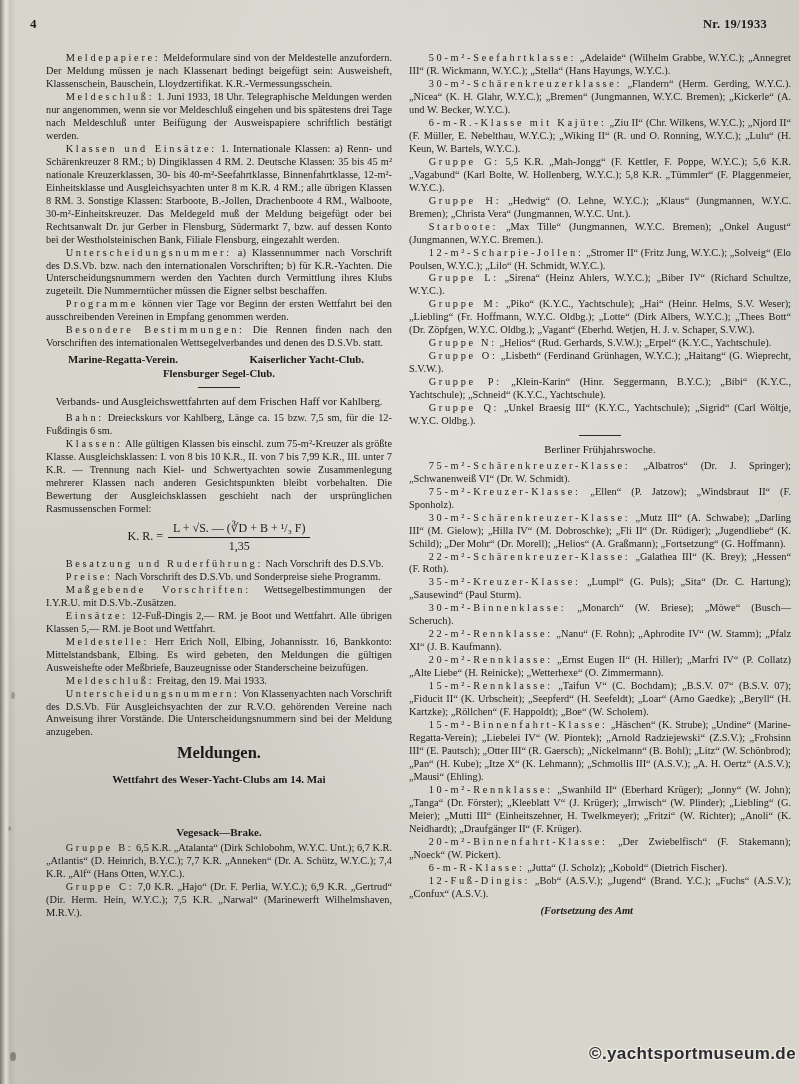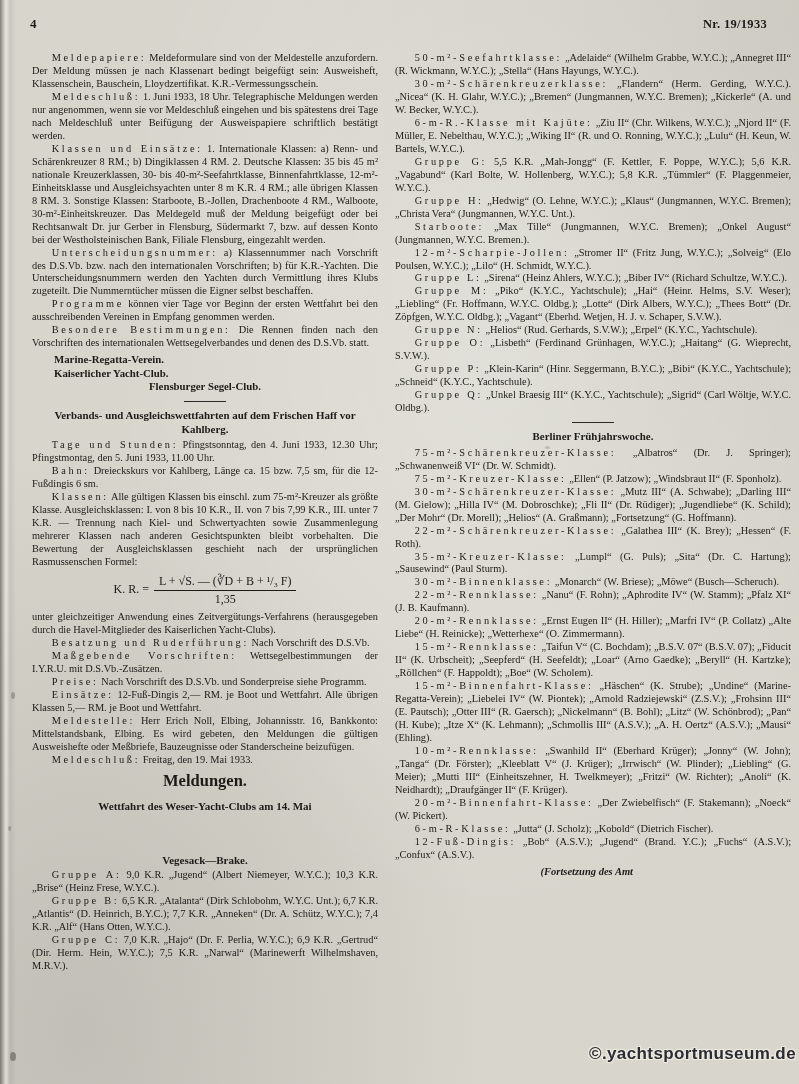--- a/index.html
+++ b/index.html
@@ -27,40 +27,40 @@
 
   .header-row {
     display:flex; justify-content:space-between; align-items:baseline;
     padding:16px 32px 0 30px;
   }
   .page-number { font-weight:bold; font-size:13px; }
   .issue { font-weight:bold; font-size:12.5px; letter-spacing:0.3px; }
 
   .columns {
     display:flex; gap:17px;
-    padding:20px 8px 0 32px;
+    padding:20px 8px 0 46px;
   }
   .col { font-size:10.35px; line-height:1.255; text-align:justify; hyphens:auto; }
   .col-left  { width:346px; flex:0 0 346px; }
   .col-right { flex:1; }
 
   p.para { text-indent:1.9em; }
   p.para.no-indent { text-indent:0; }
   .kw { letter-spacing:0.26em; }
 
   .clubs-line1 {
     display:flex; justify-content:space-between;
-    font-weight:bold; padding:0 28px 0 22px; margin-top:3px; font-size:10.8px;flex-direction:column;
+    font-weight:bold; padding:0 28px 0 22px; margin-top:3px; font-size:10.8px;
   }
   .clubs-line2 { text-align:center; font-weight:bold; font-size:10.8px; }
 
   .divider { width:42px; border-top:1.4px solid #2a2925; margin:7px auto 7px; }
 
   .section-title {
-    text-align:center; font-weight:bold; font-size:10.9px; line-height:1.25;
+    text-align:center; font-weight:normal; font-size:10.9px; line-height:1.25;
     margin:2px 6px 3px; text-indent:0;
   }
   .formula { text-align:center; margin:5px 0 4px; font-size:12px; }
   .frac { display:inline-block; vertical-align:middle; text-align:center; margin-left:5px; }
   .frac .num { display:block; border-bottom:1.1px solid #1c1b18; padding:0 5px 1px; }
   .frac .den { display:block; padding-top:1px; }
 
   .signature { text-align:center; font-weight:bold; font-size:10.8px; margin:3px 0 10px; }
   .meldungen-title { text-align:center; font-weight:bold; font-size:16.5px; margin:4px 0 8px; }
   .wettfahrt-title { text-align:center; font-weight:bold; font-size:11px; line-height:1.3; margin-bottom:9px; }
@@ -107,42 +107,40 @@
     <div class="clubs-line1">
       <span>Marine-Regatta-Verein.</span>
       <span>Kaiserlicher Yacht-Club.</span>
     </div>
     <div class="clubs-line2">Flensburger Segel-Club.</div>
 
     <div class="divider"></div>
 
     <h3 class="section-title">Verbands- und Ausgleichswettfahrten auf dem Frischen Haff vor Kahlberg.</h3>
 
-    <p class="para"><span class="kw">Tage und Stunden:</span> <span>Pfingstsonntag, den 4. Juni 1933, 12.30 Uhr; Pfingstmontag, den 5. Juni 1933, 11.00 Uhr.</span></p>
     <p class="para"><span class="kw">Bahn:</span> <span>Dreieckskurs vor Kahlberg, Länge ca. 15 bzw. 7,5 sm, für die 12-Fußdingis 6 sm.</span></p>
     <p class="para"><span class="kw">Klassen:</span> <span>Alle gültigen Klassen bis einschl. zum 75-m²-Kreuzer als größte Klasse. Ausgleichsklassen: I. von 8 bis 10 K.R., II. von 7 bis 7,99 K.R., III. unter 7 K.R. — Trennung nach Kiel- und Schwertyachten sowie Zusammenlegung mehrerer Klassen nach anderen Gesichtspunkten bleibt vorbehalten. Die Bewertung der Ausgleichsklassen geschieht nach der ursprünglichen Rasmussenschen Formel:</span></p>
 
     <div class="formula">
       <span class="f-lhs">K. R. =</span><span class="frac"><span class="num">L + √S. — (∛D + B + ¹/₃ F)</span><span class="den">1,35</span></span>
     </div>
 
-    <p class="para no-indent"><span>unter gleichzeitiger Anwendung eines Zeitvergütungs-Verfahrens (herausgegeben durch die Havel-Mitglieder des Kaiserlichen Yacht-Clubs).</span></p>
     <p class="para"><span class="kw">Besatzung und Ruderführung:</span> <span>Nach Vorschrift des D.S.Vb.</span></p>
+    <p class="para"><span class="kw">Preise:</span> <span>Nach Vorschrift des D.S.Vb. und Sonderpreise siehe Programm.</span></p>
     <p class="para"><span class="kw">Maßgebende Vorschriften:</span> <span>Wettsegelbestimmungen der I.Y.R.U. mit D.S.Vb.-Zusätzen.</span></p>
-    <p class="para"><span class="kw">Preise:</span> <span>Nach Vorschrift des D.S.Vb. und Sonderpreise siehe Programm.</span></p>
     <p class="para"><span class="kw">Einsätze:</span> <span>12-Fuß-Dingis 2,— RM. je Boot und Wettfahrt. Alle übrigen Klassen 5,— RM. je Boot und Wettfahrt.</span></p>
     <p class="para"><span class="kw">Meldestelle:</span> <span>Herr Erich Noll, Elbing, Johannisstr. 16, Bankkonto: Mittelstandsbank, Elbing. Es wird gebeten, den Meldungen die gültigen Ausweishefte oder Meßbriefe, Bauzeugnisse oder Standerscheine beizufügen.</span></p>
     <p class="para"><span class="kw">Meldeschluß:</span> <span>Freitag, den 19. Mai 1933.</span></p>
+    <p class="para"><span class="kw">Unterscheidungsnummern:</span> <span>Von Klassenyachten nach Vorschrift des D.S.Vb. Für Ausgleichsyachten der zur R.V.O. gehörenden Vereine nach Anweisung ihrer Vorstände. Die Unterscheidungsnummern sind bei der Meldung anzugeben.</span></p>
 
 
     <h2 class="meldungen-title">Meldungen.</h2>
     <h3 class="wettfahrt-title">Wettfahrt des Weser-Yacht-Clubs am 14. Mai</h3>
     <div class="wettfahrt-sub">Vegesack—Brake.</div>
 
-    <p class="para"><span class="kw">Gruppe A:</span> <span>9,0 K.R. „Jugend“ (Albert Niemeyer, W.Y.C.); 10,3 K.R. „Brise“ (Heinz Frese, W.Y.C.).</span></p>
     <p class="para"><span class="kw">Gruppe B:</span> <span>6,5 K.R. „Atalanta“ (Dirk Schlobohm, W.Y.C. Unt.); 6,7 K.R. „Atlantis“ (D. Heinrich, B.Y.C.); 7,7 K.R. „Anneken“ (Dr. A. Schütz, W.Y.C.); 7,4 K.R. „Alf“ (Hans Otten, W.Y.C.).</span></p>
     <p class="para"><span class="kw">Gruppe C:</span> <span>7,0 K.R. „Hajo“ (Dr. F. Perlia, W.Y.C.); 6,9 K.R. „Gertrud“ (Dir. Herm. Hein, W.Y.C.); 7,5 K.R. „Narwal“ (Marinewerft Wilhelmshaven, M.R.V.).</span></p>
   </div>
 
   <div class="col col-right">
     <p class="para"><span class="kw">50-m²-Seefahrtklasse:</span> <span>„Adelaide“ (Wilhelm Grabbe, W.Y.C.); „Annegret III“ (R. Wickmann, W.Y.C.); „Stella“ (Hans Hayungs, W.Y.C.).</span></p>
     <p class="para"><span class="kw">30-m²-Schärenkreuzerklasse:</span> <span>„Flandern“ (Herm. Gerding, W.Y.C.). „Nicea“ (K. H. Glahr, W.Y.C.); „Bremen“ (Jungmannen, W.Y.C. Bremen); „Kickerle“ (A. und W. Becker, W.Y.C.).</span></p>
     <p class="para"><span class="kw">6-m-R.-Klasse mit Kajüte:</span> <span>„Ziu II“ (Chr. Wilkens, W.Y.C.); „Njord II“ (F. Müller, E. Nebelthau, W.Y.C.); „Wiking II“ (R. und O. Ronning, W.Y.C.); „Lulu“ (H. Keun, W. Bartels, W.Y.C.).</span></p>
     <p class="para"><span class="kw">Gruppe G:</span> <span>5,5 K.R. „Mah-Jongg“ (F. Kettler, F. Poppe, W.Y.C.); 5,6 K.R. „Vagabund“ (Karl Bolte, W. Hollenberg, W.Y.C.); 5,8 K.R. „Tümmler“ (F. Plaggenmeier, W.Y.C.).</span></p>
     <p class="para"><span class="kw">Gruppe H:</span> <span>„Hedwig“ (O. Lehne, W.Y.C.); „Klaus“ (Jungmannen, W.Y.C. Bremen); „Christa Vera“ (Jungmannen, W.Y.C. Unt.).</span></p>

